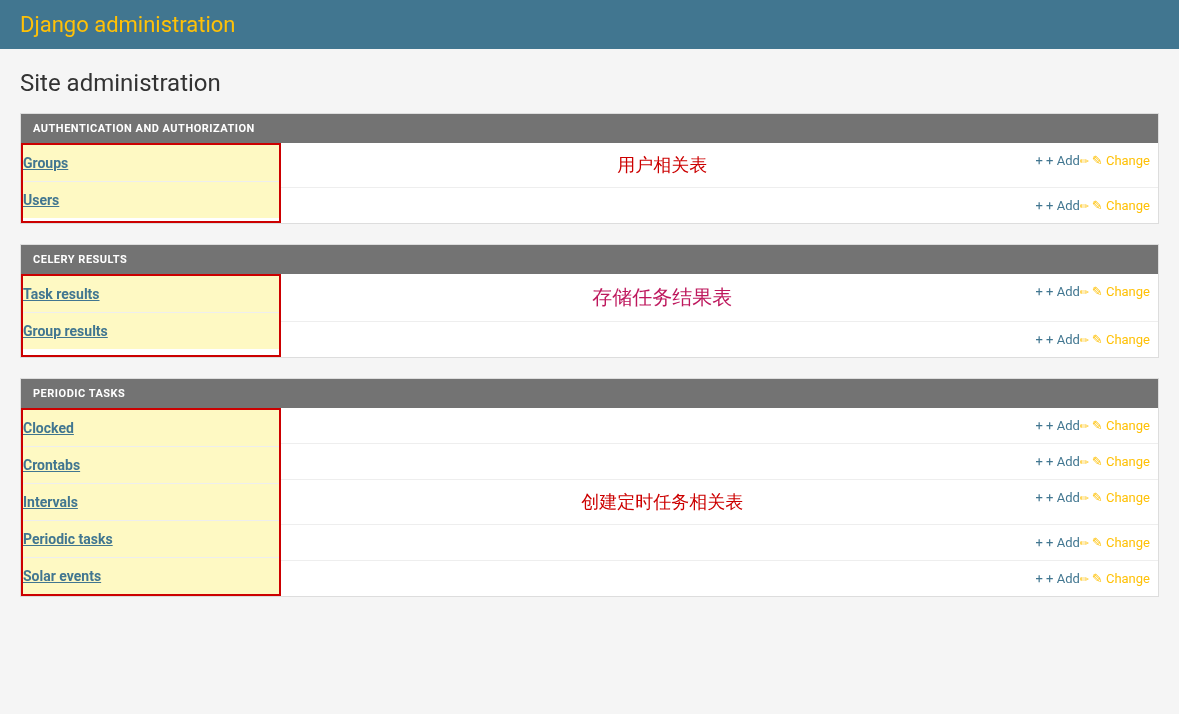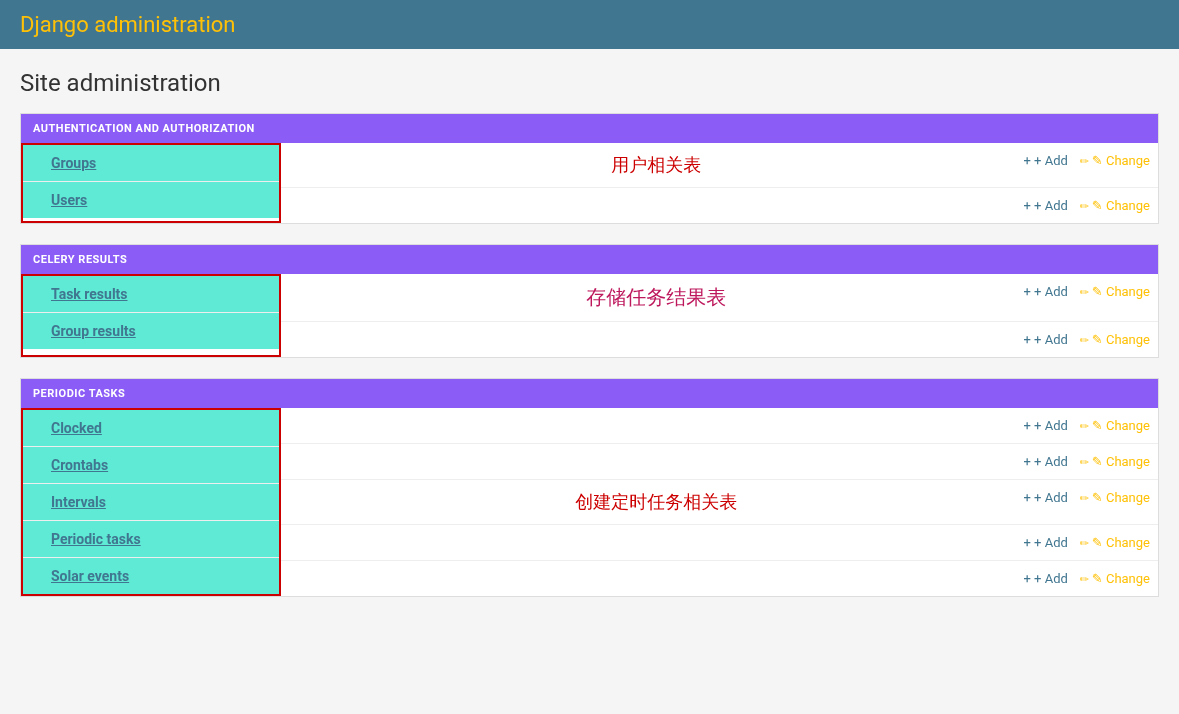--- a/index.html
+++ b/index.html
@@ -29,21 +29,21 @@
     }
 
     .page-title {
       font-size: 24px;
       font-weight: 400;
       color: #333;
       margin-bottom: 16px;
     }
 
     .app-section-header {
-      background: #8b5cf6;
+      background: #737373;
       color: #fff;
       padding: 8px 12px;
       font-size: 11px;
       font-weight: bold;
       text-transform: uppercase;
       letter-spacing: 0.5px;
     }
 
     .model-name {
       font-weight: bold;
@@ -125,23 +125,23 @@
 
     .left-models {
       border: 2px solid #cc0000;
       min-width: 260px;
       width: 260px;
     }
 
     .left-model-row {
       display: flex;
       align-items: center;
-      padding: 10px 28px;
+      padding: 10px 0;
       border-bottom: 1px solid #eee;
-      background: #5eead4;
+      background: #fef9c3;
     }
 
     .left-model-row:last-child {
       border-bottom: none;
     }
 
     .right-area {
       flex: 1;
       display: flex;
       flex-direction: column;
@@ -161,21 +161,20 @@
 
     .right-annotation {
       flex: 1;
       display: flex;
       align-items: center;
       justify-content: center;
     }
 
     .right-actions {
       display: flex;
-      gap: 12px;
       margin-left: auto;
     }
   </style>
 </head>
 <body>
 
 <div class="header">
   <span class="header-title">Django administration</span>
 </div>
 

